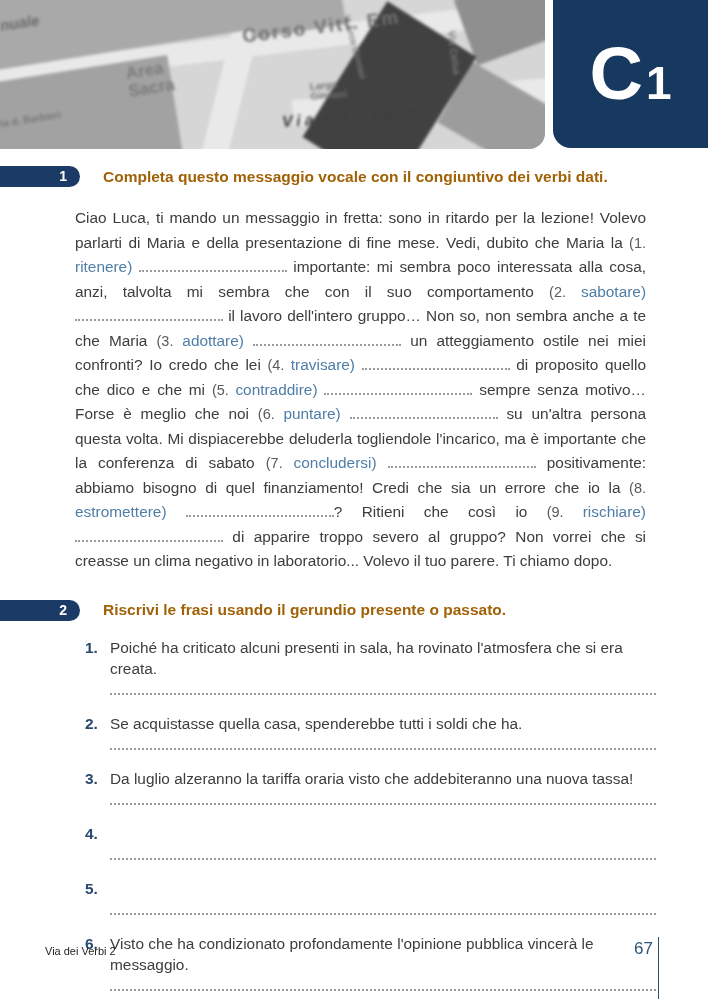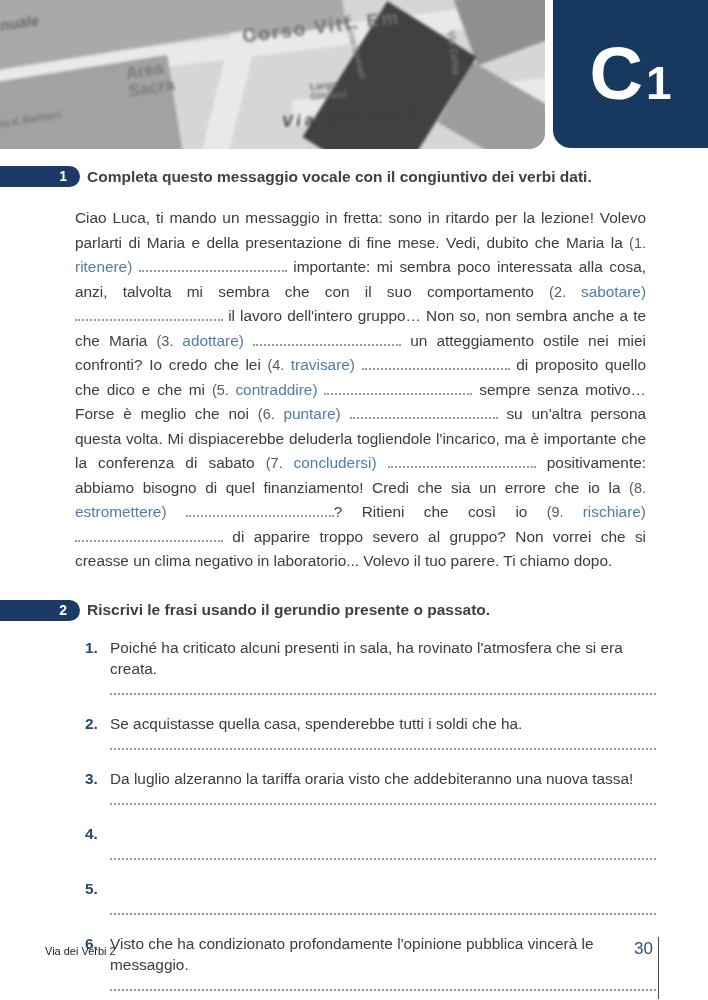--- a/index.html
+++ b/index.html
@@ -48,21 +48,21 @@
 
   
   .ex-header{display:flex;align-items:center;}
   .ex1-header{margin-top:17px;}
   .ex2-header{margin-top:26px;}
   .ex-pill{
     width:80px;height:21px;background:#1b3a66;border-radius:0 11px 11px 0;
     color:#fff;font-weight:bold;font-size:14px;text-align:right;line-height:21px;
     padding-right:13px;box-sizing:border-box;flex:0 0 auto;
   }
-  .ex-title{font-weight:bold;font-size:15.5px;color:#404040;margin-left:7px;}
+  .ex-title{font-weight:bold;font-size:15.5px;color:#a16207;margin-left:23px;}
 
   
   .voice-message{
     margin:19px 52px 0 75px;width:571px;text-align:justify;
     font-size:15.4px;line-height:24.5px;color:#3d3d3d;
   }
   .vnum{color:#5a5a5a;font-size:14.5px;}
   .vname{color:#4f7da7;font-size:15.4px;}
   .blank{
     display:inline-block;width:148px;height:3px;
@@ -170,16 +170,16 @@
       <div class="item">
         <div class="item-row">
           <span class="inum">6.</span>
           <span class="itext">Visto che ha condizionato profondamente l'opinione pubblica vincerà le messaggio.</span>
         </div>
         <div class="answer-line"></div>
       </div>
     </div>
 
   <div class="footer-title">Via dei Verbi 2</div>
-  <div class="pagenum">30</div>
+  <div class="pagenum">67</div>
   <div class="pagenum-rule"></div>
 
 </div>
 
 </body></html>

